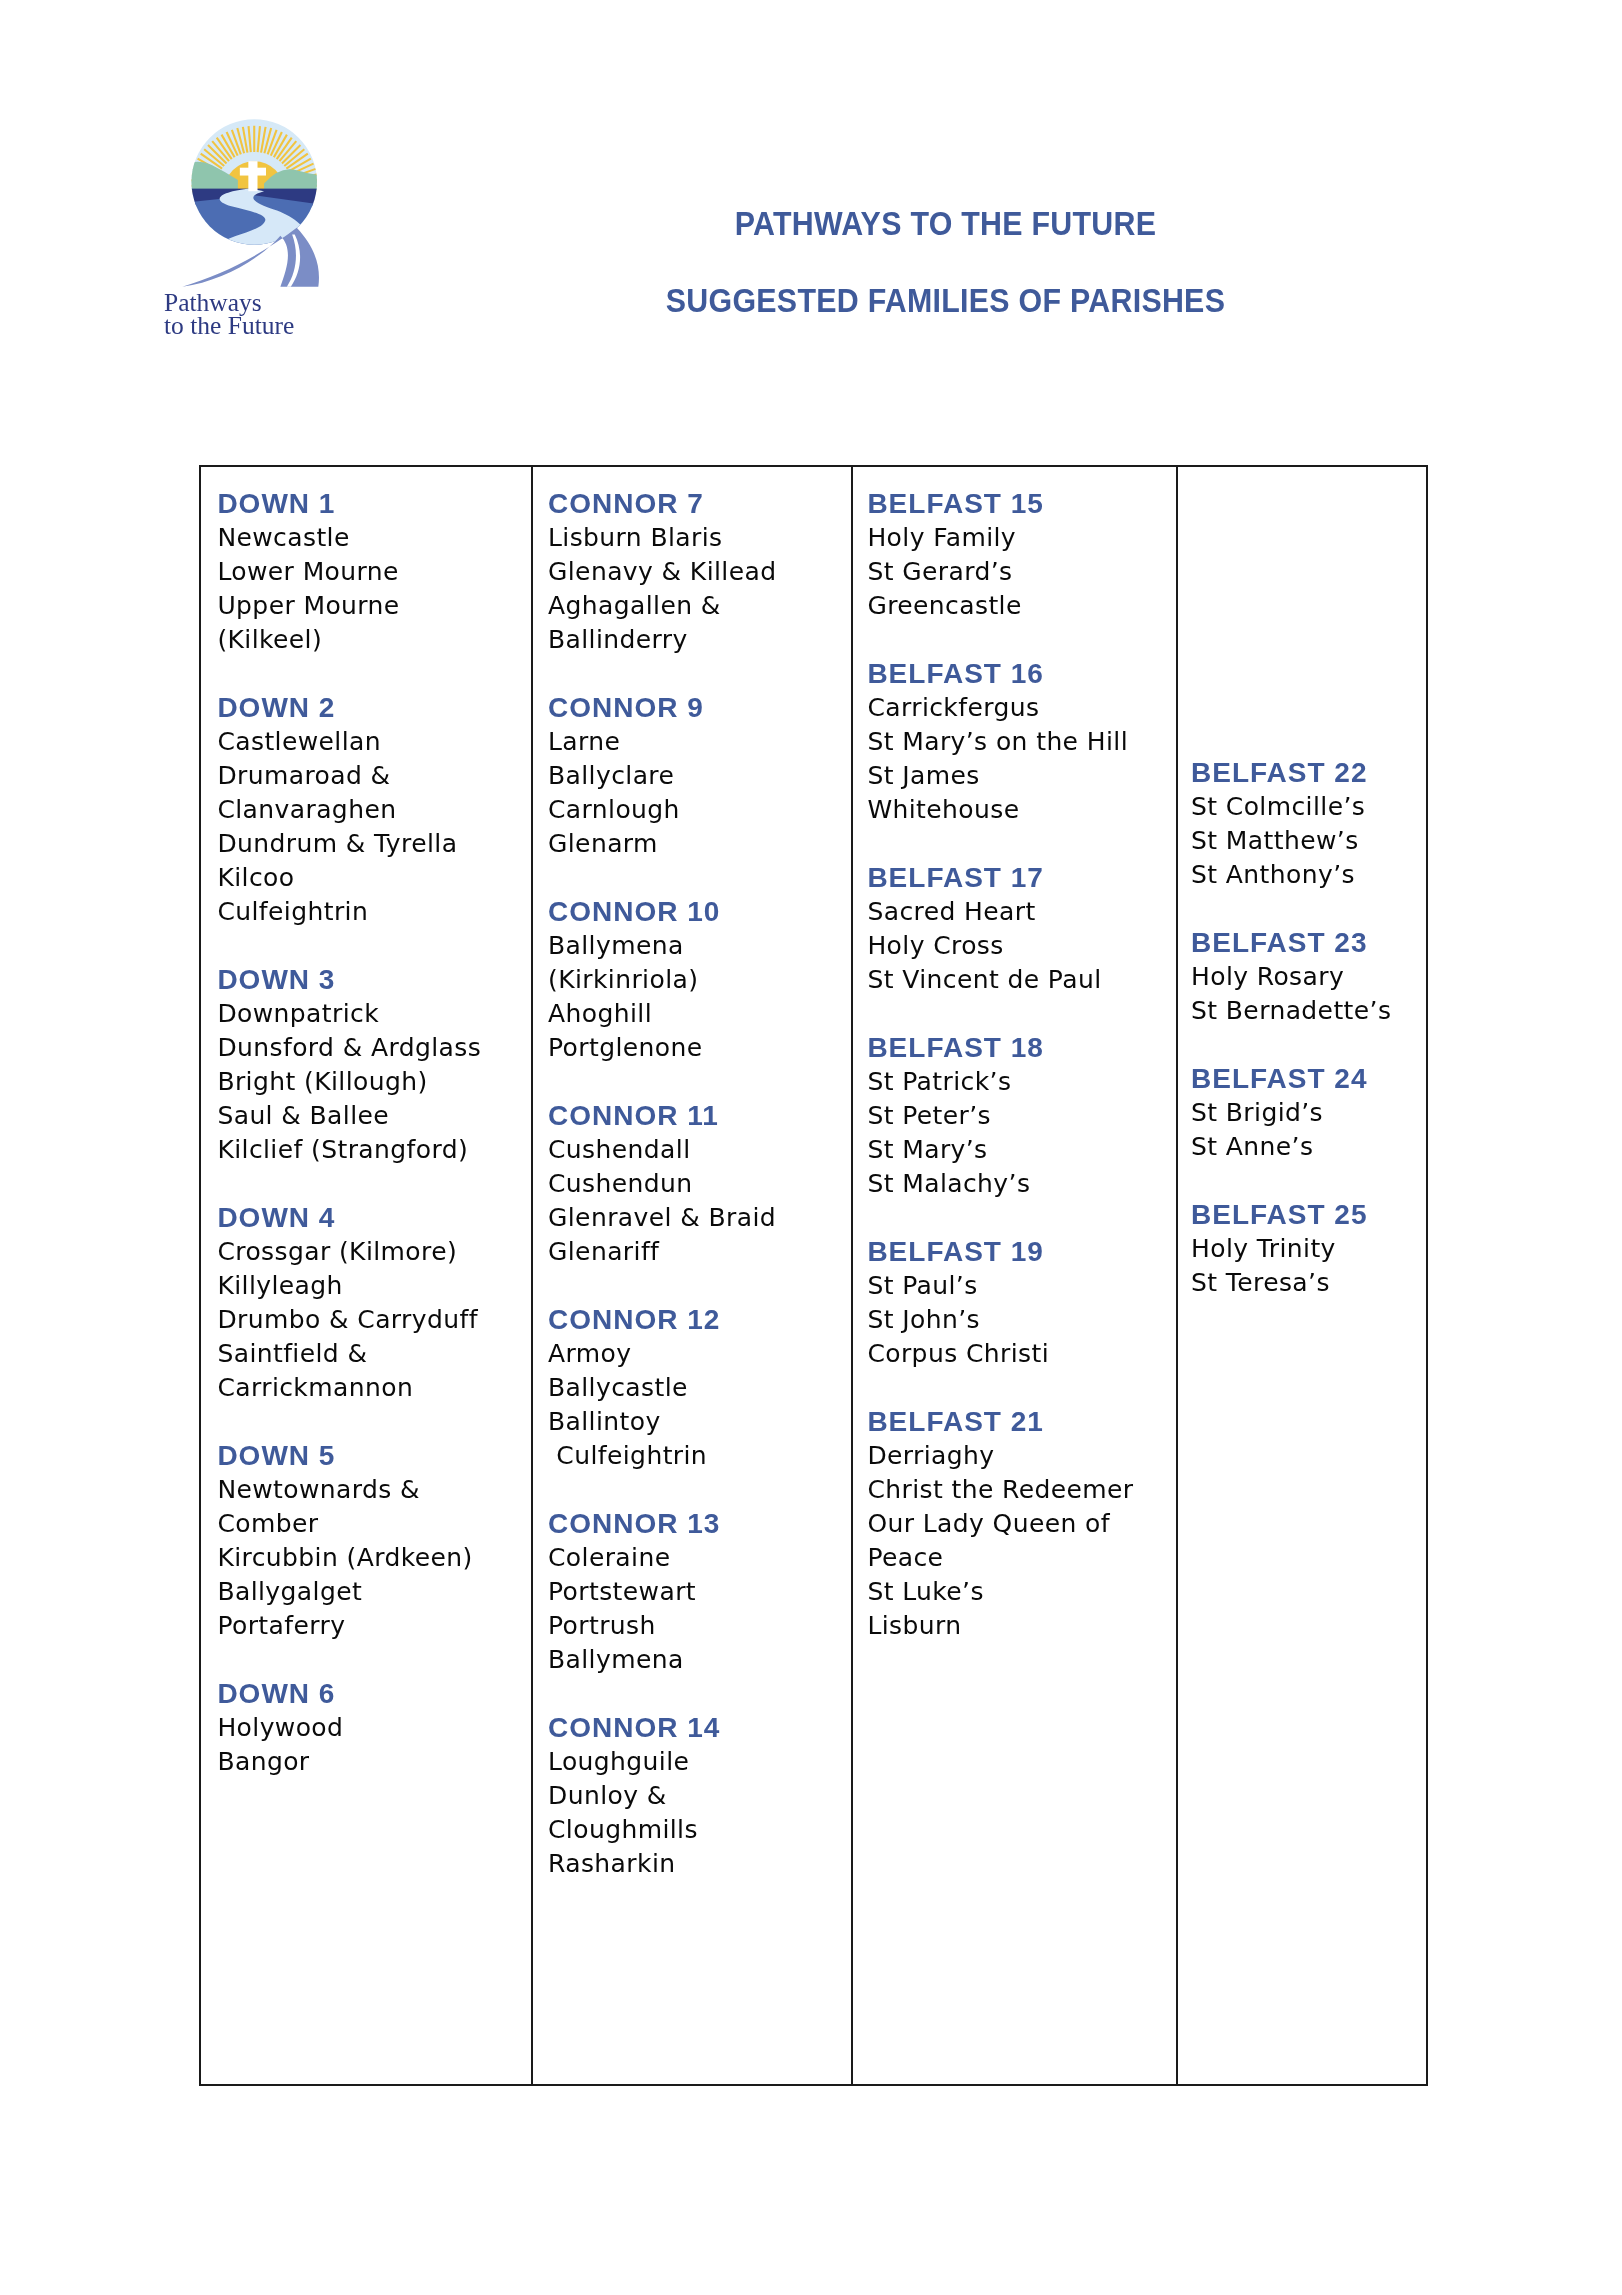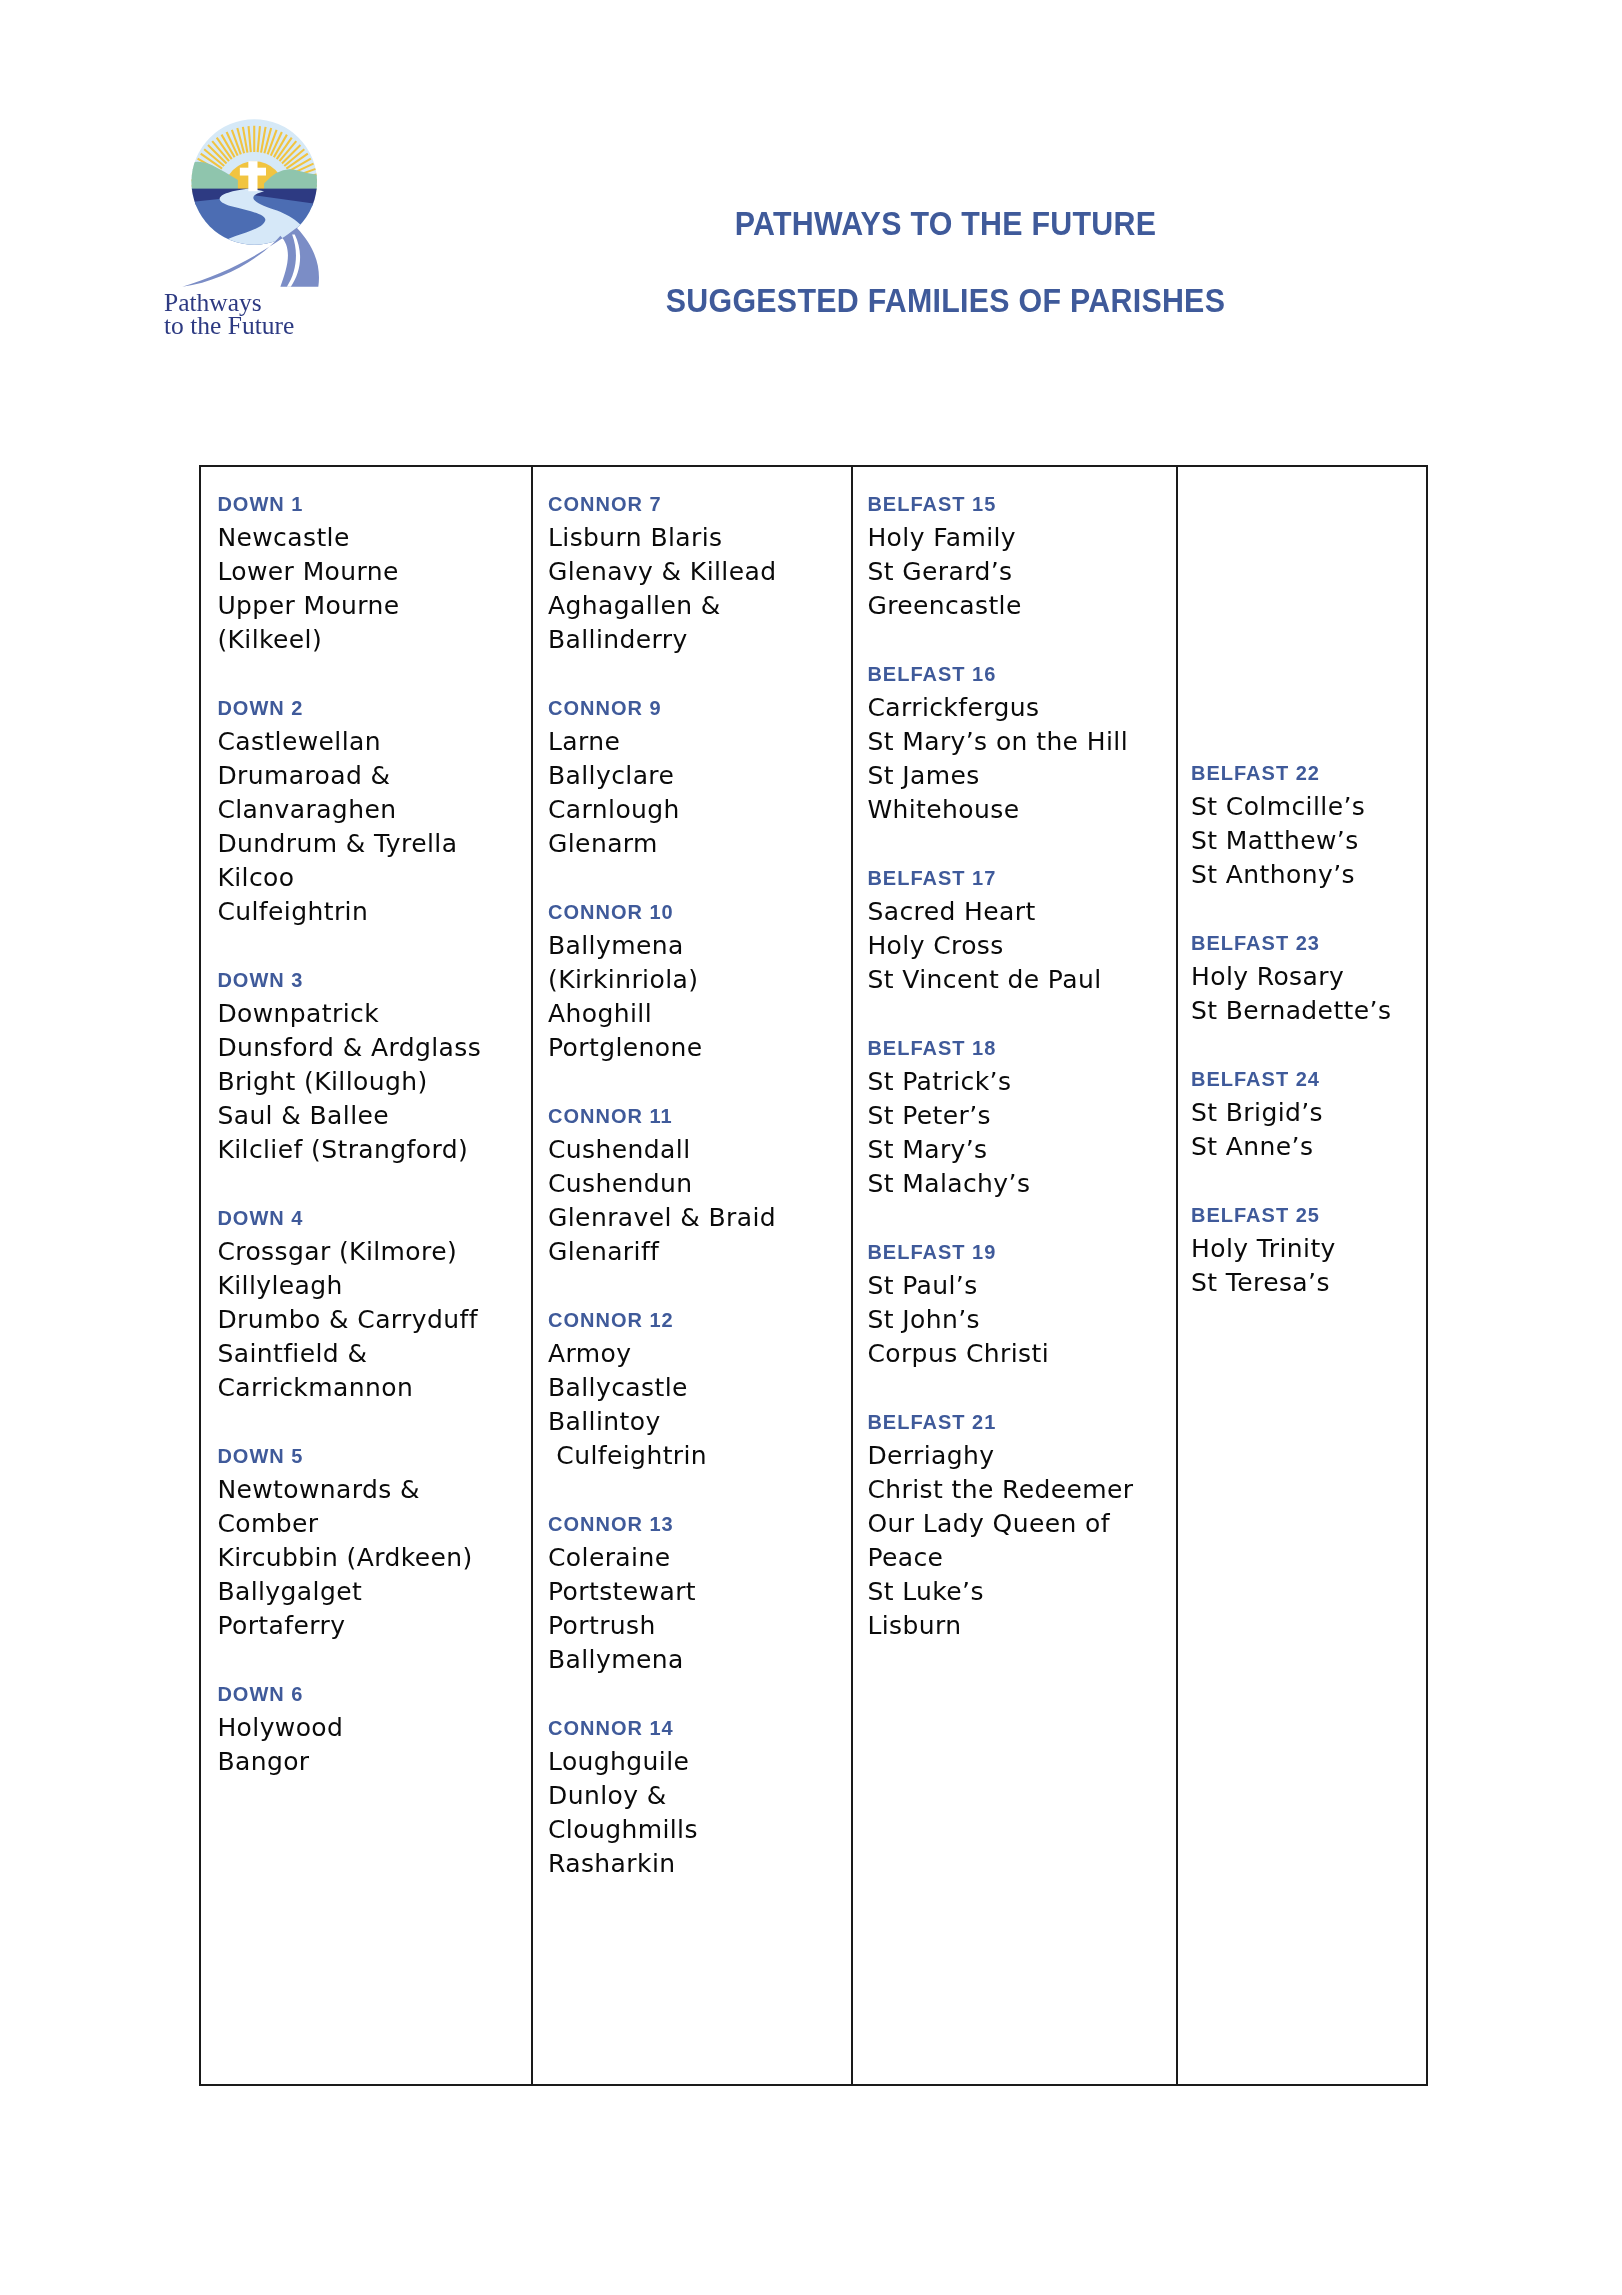--- a/index.html
+++ b/index.html
@@ -23,21 +23,21 @@
     box-sizing: border-box; border: 2px solid #1a1a1a; display: flex; }
   .col { position: relative; box-sizing: border-box; height: 100%; }
   .col + .col { border-left: 2px solid #1a1a1a; }
   .col.c1 { width: 330px; padding: 19.6px 0 0 16.4px; }
   .col.c2 { width: 320px; padding: 19.6px 0 0 15px; }
   .col.c3 { width: 325px; padding: 19.6px 0 0 14.4px; }
   .col.c4 { flex: 1; padding: 289px 0 0 13px; }
 
   .group { margin-bottom: 34px; }
   .group-heading { font-family: "Liberation Sans", sans-serif; font-weight: bold; color: #3f5a9a;
-    font-size: 20px; line-height: 34px; letter-spacing: 1px; white-space: nowrap; }
+    font-size: 28px; line-height: 34px; letter-spacing: 1px; white-space: nowrap; }
   .parish { font-family: "DejaVu Sans", sans-serif; color: #0a0a0a; font-size: 25px;
     line-height: 34px; white-space: pre; letter-spacing: 0.4px; }
 </style>
 </head>
 <body>
 
 <div class="page">
 
   <div class="logo">
     <svg viewBox="0 0 230 260">

